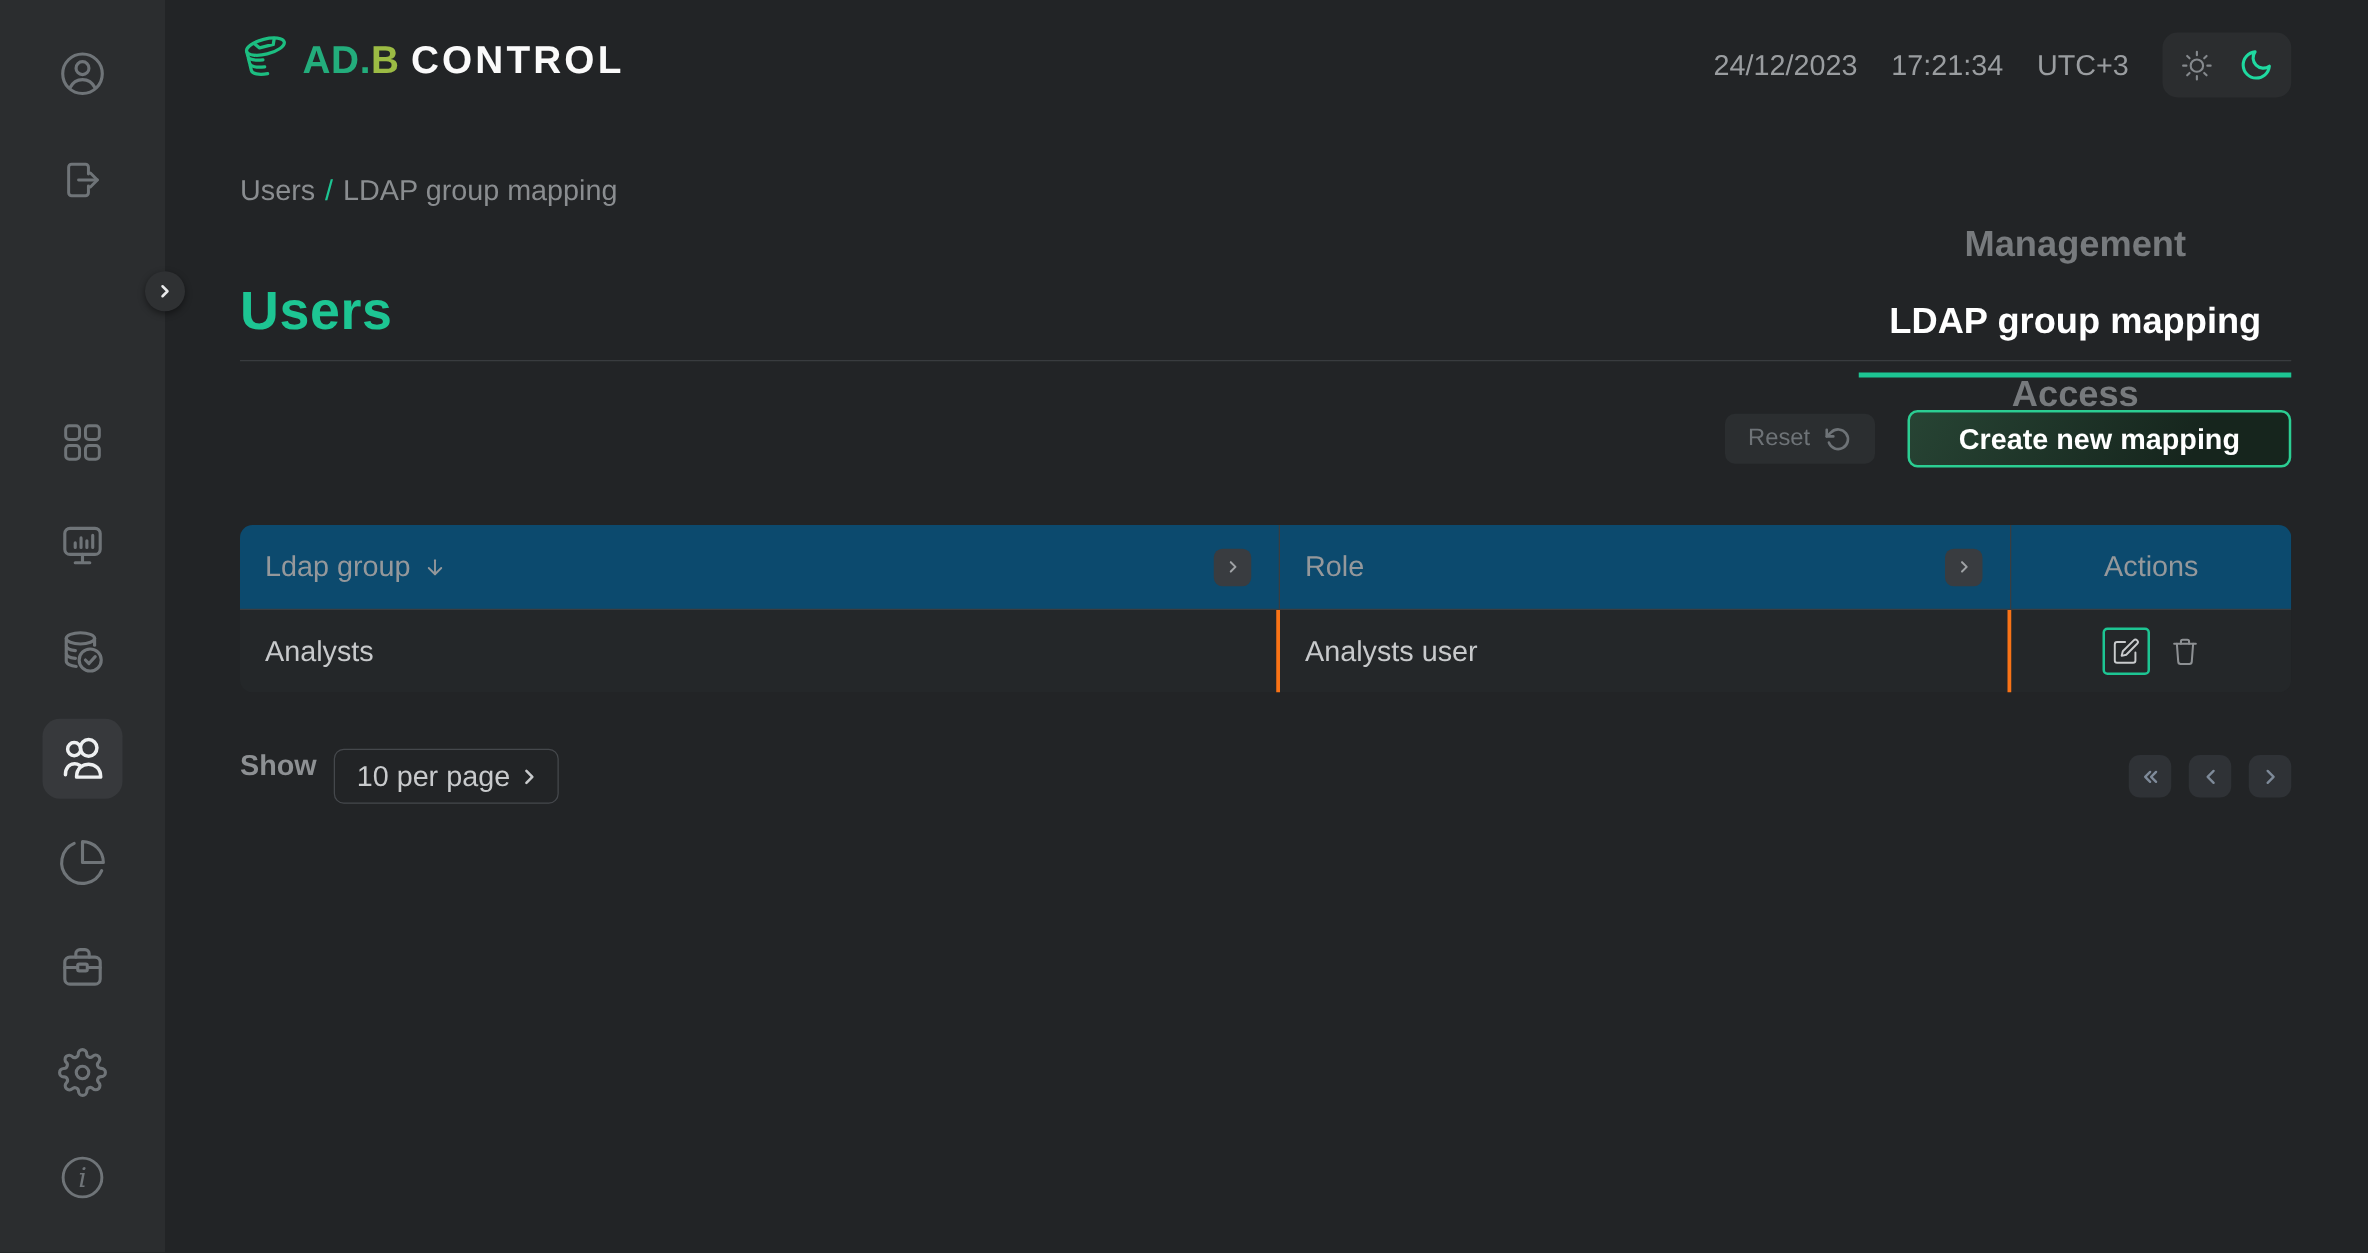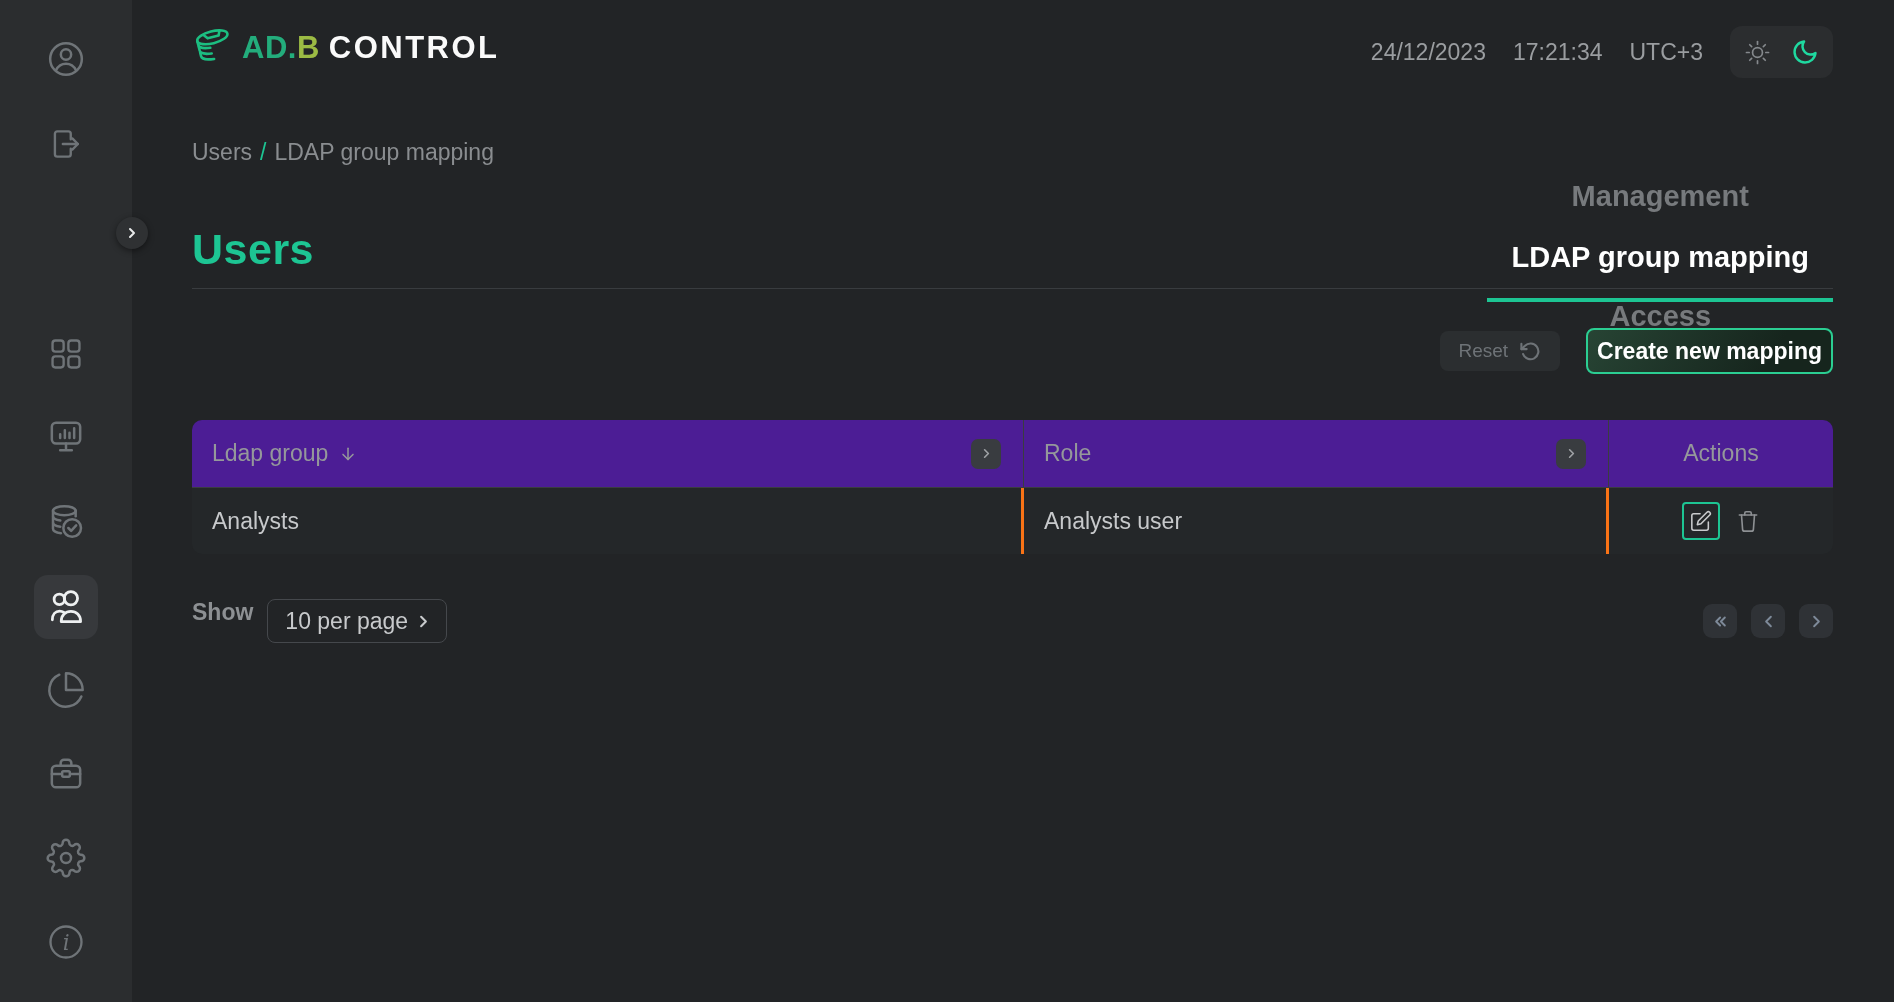--- a/index.html
+++ b/index.html
@@ -71,31 +71,31 @@
 
   
   .toolbar { position:absolute; top:328px; right:61px; height:46px; display:flex; align-items:center; gap:26px; }
   .btn-reset {
     height:40px; padding:0 18px; border:none; border-radius:8px;
     background:#2b2e30; color:#6e7377; font-size:19px; cursor:pointer;
     font-family:"Liberation Sans", sans-serif;
     display:flex; align-items:center; gap:11px;
   }
   .btn-create {
-    height:46px; padding:0 9px; border-radius:8px; cursor:pointer;
+    height:46px; padding:0 39px; border-radius:8px; cursor:pointer;
     border:2px solid #2bce92;
     background:linear-gradient(120deg,#274434 0%,#16251d 75%);
     color:#ffffff; font-size:23px; font-weight:bold;
     font-family:"Liberation Sans", sans-serif;
   }
 
   
   .table { position:absolute; left:192px; top:420px; width:1641px; border-radius:10px; overflow:hidden; font-size:23px; }
   .thead, .trow { display:grid; grid-template-columns:832px 585px 224px; }
-  .thead { background:#4c1d95; height:68px; }
+  .thead { background:#0c4a6e; height:68px; }
   .trow  { background:#242729; height:66px; }
   .th {
     display:flex; align-items:center; padding-left:20px;
     color:#95989b; border-right:1px solid #3a3d40; border-bottom:1px solid #3a3d40;
   }
   .th.center { justify-content:center; padding-left:0; border-right:none; }
   .sort-arrow { margin-left:10px; color:#95989b; }
   .th-expand {
     margin-left:auto; margin-right:22px; width:30px; height:30px;
     background:#393c40; border:none; border-radius:7px; cursor:pointer;

